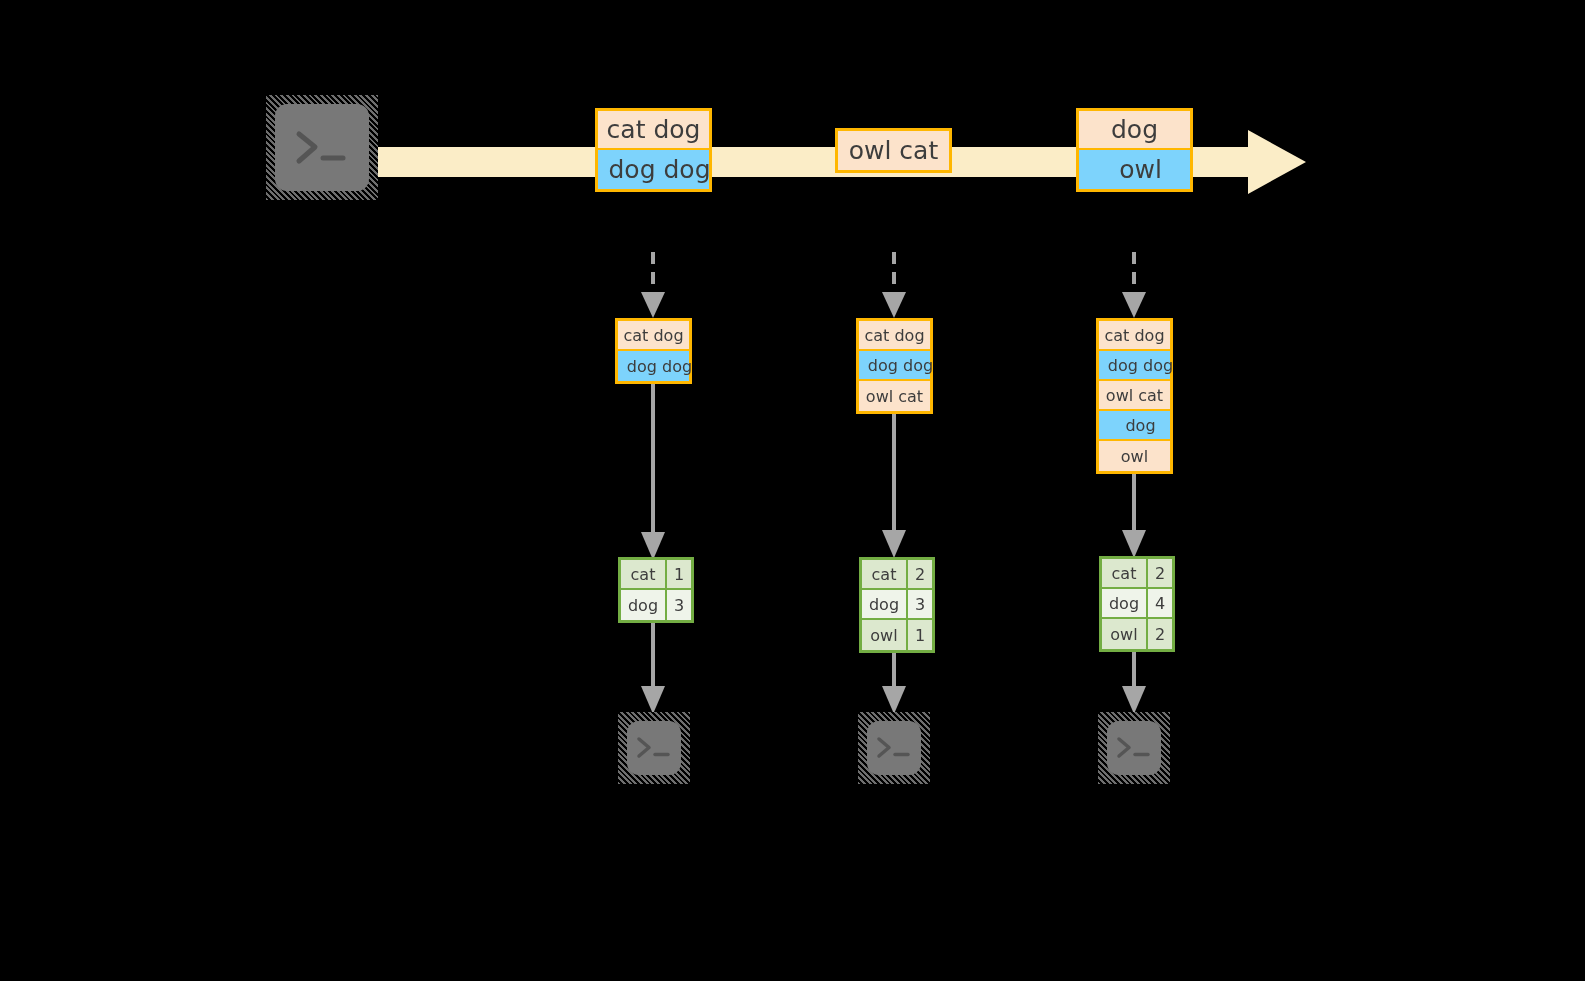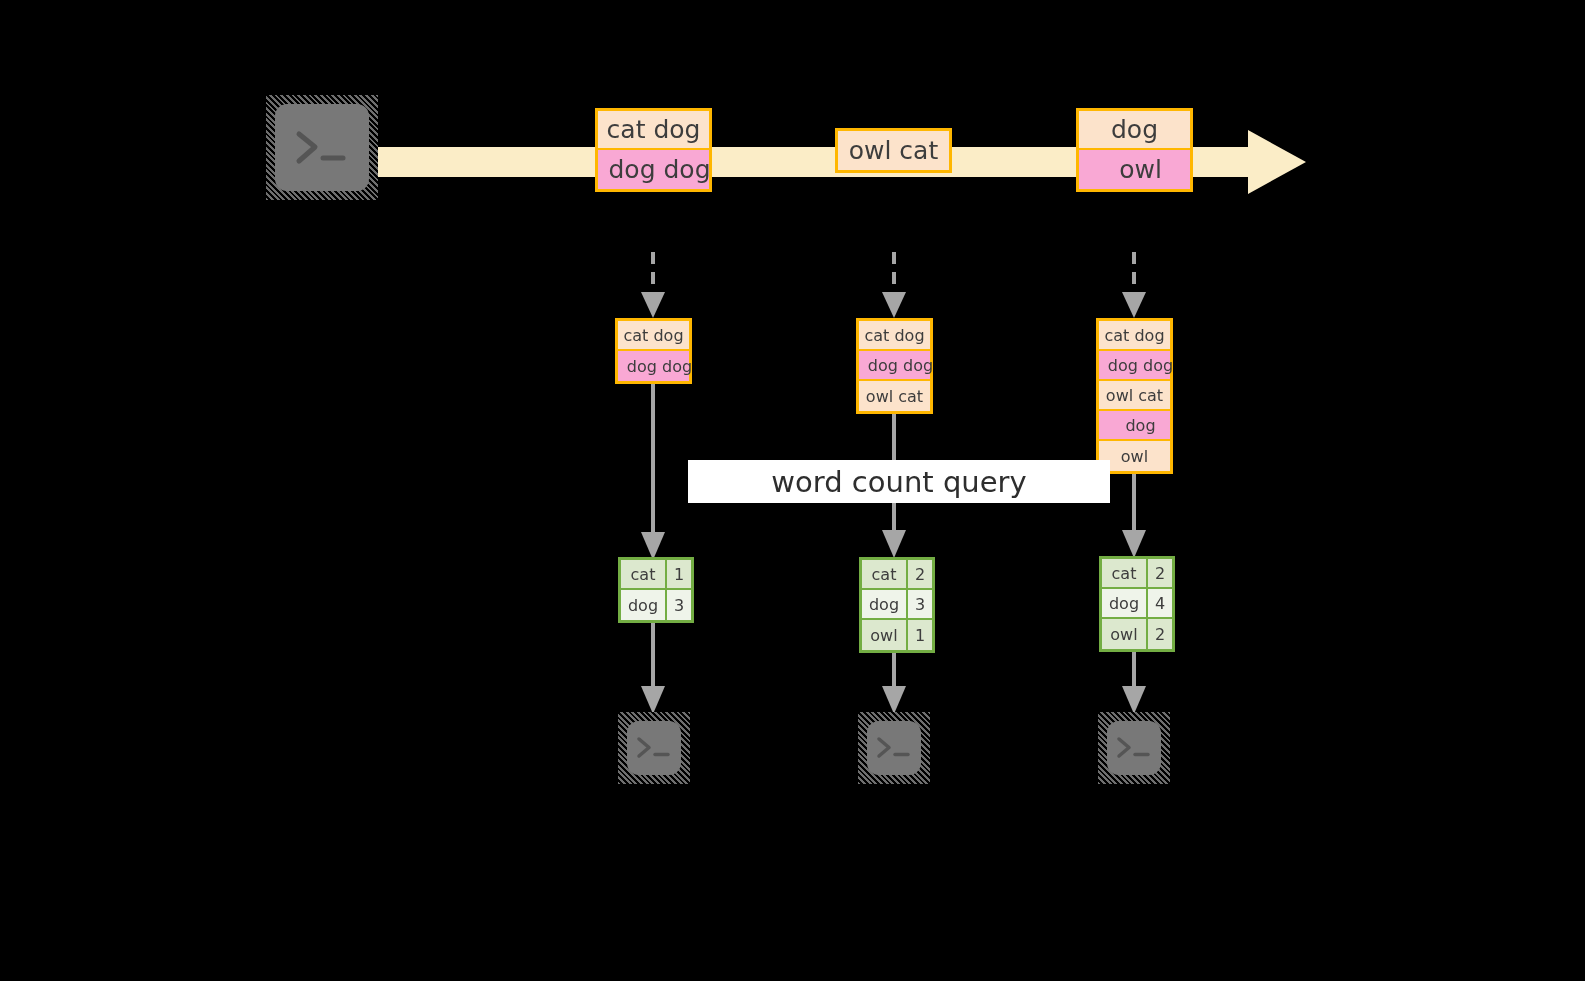--- a/index.html
+++ b/index.html
@@ -66,21 +66,21 @@
     box-sizing: border-box;
     display: flex;
     align-items: center;
     justify-content: center;
     color: #3d3d3d;
     white-space: nowrap;
     border-bottom: 2px solid #FFB700;
   }
   .rec-row:last-child { border-bottom: none; }
   .rec-dark  { background: #FCE3CB; }
-  .rec-light { background: #f9a8d4; padding-left: 12px; }
+  .rec-light { background: #7dd3fc; padding-left: 12px; }
 
   
   .rec-big .rec-row { font-size: 25px; height: 39px; }
   
   .rec-sm  .rec-row { font-size: 16px; height: 30px; }
 
   
   .tbl {
     position: absolute;
     box-sizing: border-box;
@@ -231,21 +231,20 @@
   </div>
 
   <div class="rec-stack rec-sm" style="left:1096px; top:318px; width:77px;">
     <div class="rec-row rec-dark">cat dog</div>
     <div class="rec-row rec-light">dog dog</div>
     <div class="rec-row rec-dark">owl cat</div>
     <div class="rec-row rec-light">dog</div>
     <div class="rec-row rec-dark">owl</div>
   </div>
 
-  <div class="query-label" style="left:688px; top:460px; width:422px; height:43px;">word count query</div>
 
   <div class="tbl" style="left:618px; top:557px;">
     <div class="tbl-row">
       <div class="tbl-k g-dark">cat</div>
       <div class="tbl-v g-dark">1</div>
     </div>
     <div class="tbl-row">
       <div class="tbl-k g-light">dog</div>
       <div class="tbl-v g-light">3</div>
     </div>

